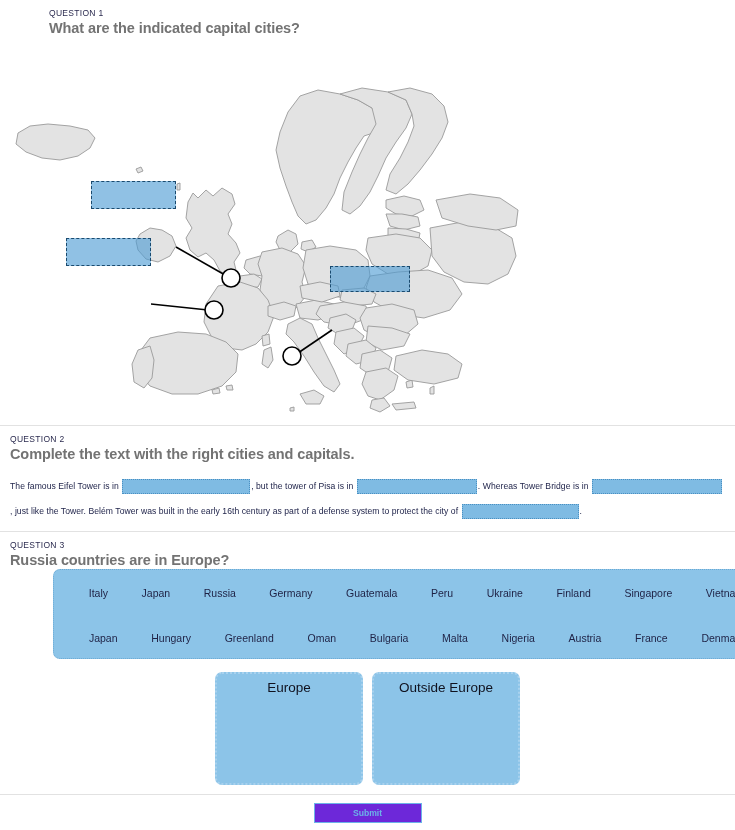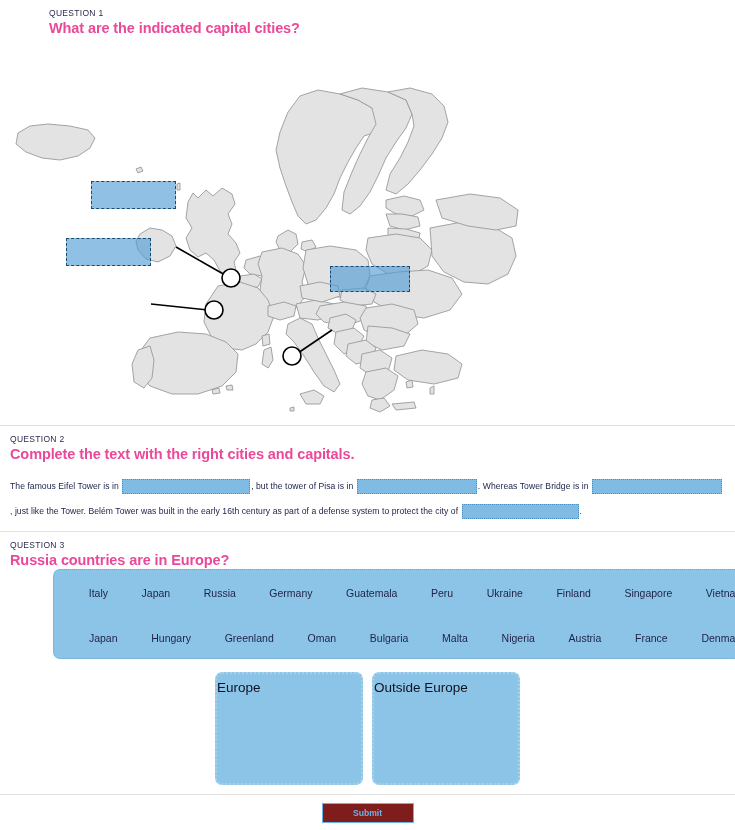--- a/index.html
+++ b/index.html
@@ -15,21 +15,21 @@
   .q-label {
     font-size: 8.5px;
     letter-spacing: 0.3px;
     color: #2b2b4f;
     font-weight: 400;
     margin: 0 0 2px 0;
   }
   .q-title {
     font-size: 14.5px;
     font-weight: bold;
-    color: #ec4899;
+    color: #737373;
     margin: 0;
     letter-spacing: -0.1px;
   }
   .q-head { padding: 8px 10px 0 10px; }
 
   .divider {
     height: 1px;
     background: #e2e2e2;
     width: 100%;
   }
@@ -109,40 +109,41 @@
     justify-content: center;
     gap: 9px;
   }
   .category-box {
     width: 148px;
     height: 113px;
     background: #8cc4e8;
     border: 2px dotted #a9d2ee;
     border-radius: 7px;
     padding-top: 6px;
+    text-align: center;
   }
   .category-label {
     font-size: 13.5px;
     color: #10121f;
     font-weight: 400;
   }
 
   
   #footer {
     position: absolute;
     left: 0; bottom: 0;
     width: 735px; height: 36px;
     border-top: 1px solid #e2e2e2;
     display: flex;
     align-items: center;
     justify-content: center;
   }
   #submit-button {
-    width: 92px; height: 20px;
-    background: #7f1d1d;
+    width: 108px; height: 20px;
+    background: #6d28d9;
     border: 1px solid #6cb3e8;
     color: #6cb3e8;
     font-size: 8.6px;
     font-weight: bold;
     font-family: "Liberation Sans", sans-serif;
     cursor: pointer;
     padding: 0;
     line-height: 18px;
   }
 </style>

